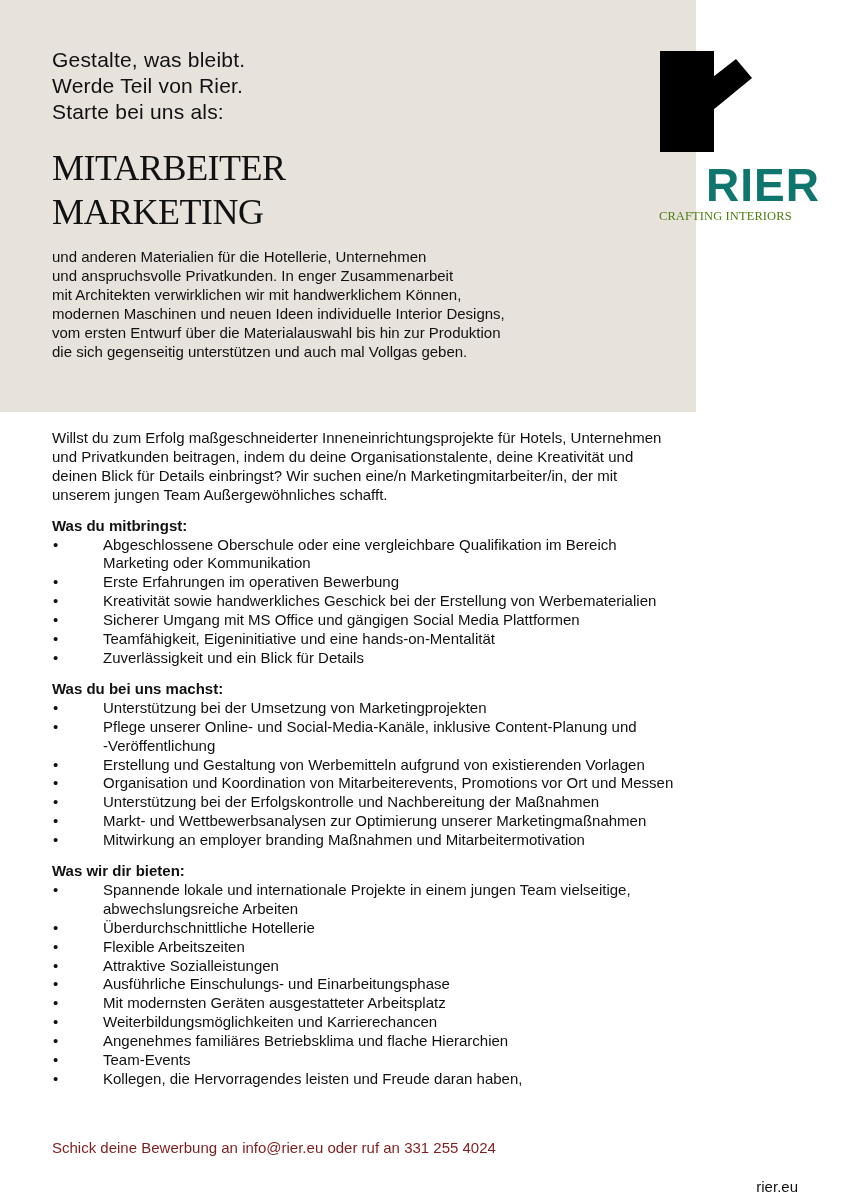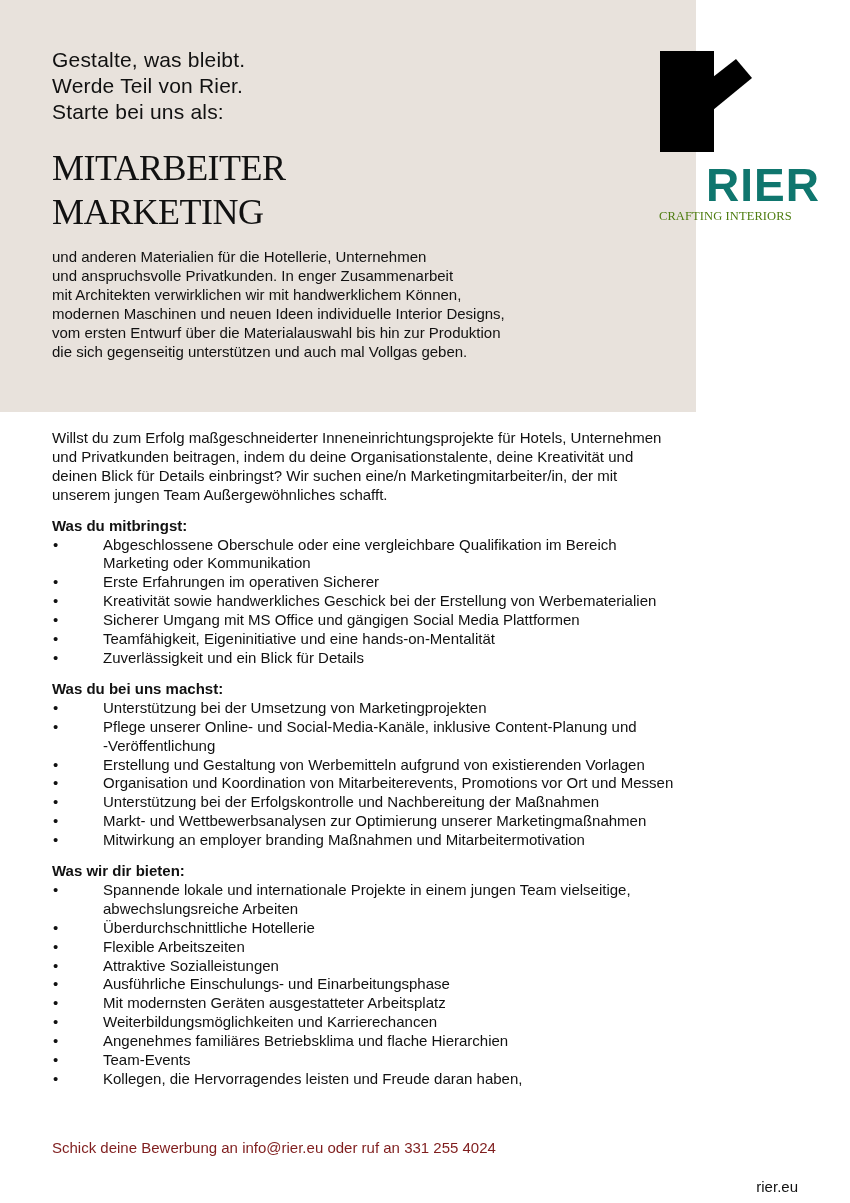--- a/index.html
+++ b/index.html
@@ -106,21 +106,21 @@
       <div class="section">
         <div class="section-title">Was du mitbringst:</div>
         <ul class="bullets">
           <li>
             <span class="dot">•</span>
             <span class="line">Abgeschlossene Oberschule oder eine vergleichbare Qualifikation im Bereich</span>
             <span class="line">Marketing oder Kommunikation</span>
           </li>
           <li>
             <span class="dot">•</span>
-            <span class="line">Erste Erfahrungen im operativen Sicherer</span>
+            <span class="line">Erste Erfahrungen im operativen Bewerbung</span>
           </li>
           <li>
             <span class="dot">•</span>
             <span class="line">Kreativität sowie handwerkliches Geschick bei der Erstellung von Werbematerialien</span>
           </li>
           <li>
             <span class="dot">•</span>
             <span class="line">Sicherer Umgang mit MS Office und gängigen Social Media Plattformen</span>
           </li>
           <li>

